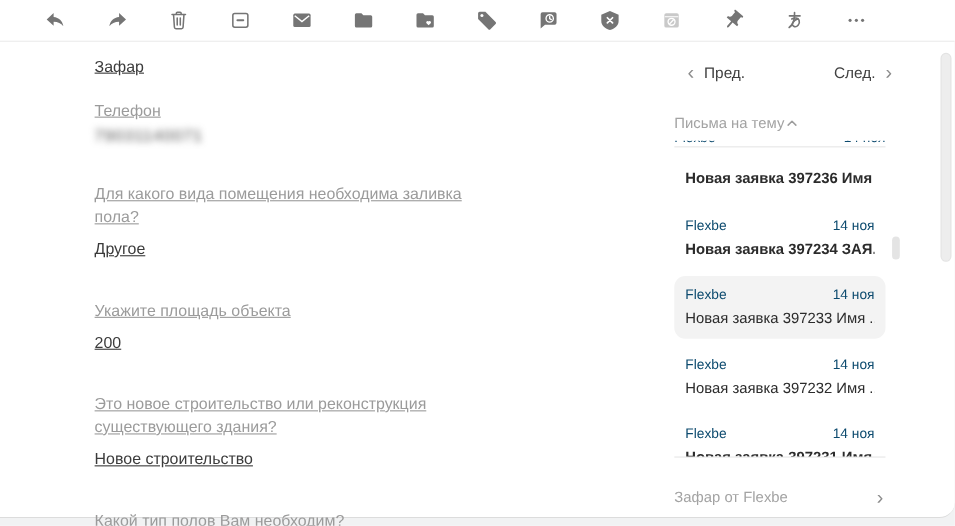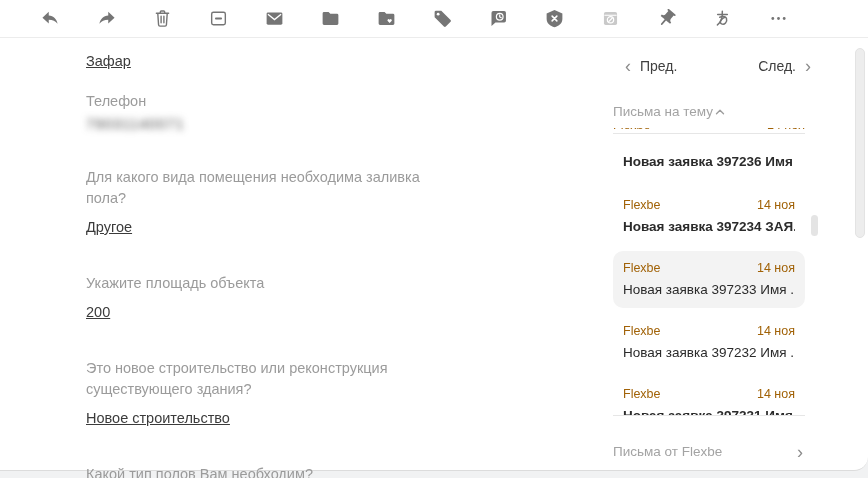--- a/index.html
+++ b/index.html
@@ -14,21 +14,21 @@
   .tb-btn { width:24px; height:24px; display:flex; align-items:center; justify-content:center;
             cursor:pointer; flex:0 0 auto; }
   .tb-btn svg { width:21px; height:21px; }
   .ic { fill:#757575; }
   .ic-stroke { stroke:#757575; fill:none; stroke-width:1.6; stroke-linecap:round; stroke-linejoin:round; }
   .tb-btn.disabled .ic { fill:#c9c9c9; }
   .translate-glyph { stroke:#757575; fill:none; stroke-width:1.7; stroke-linecap:round; }
 
   
   .content { padding:12px 0 0 86px; }
-  .field-label, .question { color:#9b9b9b; font-size:14.5px; line-height:21px; max-width:370px; }
+  .field-label, .question { color:#9b9b9b; font-size:14.5px; line-height:21px; max-width:370px;text-decoration:underline; }
   .answer, .name-value { color:#3b3b3b; font-size:14.5px; line-height:21px;text-decoration:underline; }
   .name-value { margin-top:1px; }
   .field-label { margin-top:19px; }
   .blurred-phone { margin-top:4px; width:max-content; font-size:14.5px; color:#4a4a4a;
                    letter-spacing:1px; filter:blur(3.6px); user-select:none; }
   .question { margin-top:35px; }
   .answer { margin-top:8px; }
 
   
   .sidebar { position:absolute; left:613px; top:38px; width:208px; }
@@ -44,21 +44,21 @@
               stroke-linecap:round; stroke-linejoin:round; }
 
   .strip-top { margin-top:9px; height:5px; overflow:hidden; width:192px; }
   .strip-top .sender-row { margin-top:-10px; }
   .email-list { width:192px; border-top:1px solid #e6e6e6; border-bottom:1px solid #e6e6e6; }
   .email-item { padding:10px 10px; margin-bottom:6px; border-radius:10px; cursor:pointer; }
   .email-item.first { padding:14px 10px 12px; }
   .email-item.last { padding:10px 10px 0; margin-bottom:0; }
   .email-item.selected { background:#f3f3f3; }
   .sender-row { display:flex; justify-content:space-between; align-items:baseline;
-                color:#a16207; font-size:12.5px; line-height:15px; }
+                color:#0c4a6e; font-size:12.5px; line-height:15px; }
   .subject { margin-top:5px; color:#2b2b2b; font-size:13.5px; line-height:17px;
              white-space:nowrap; overflow:hidden; }
   .email-item.unread .subject, .unread .subject { font-weight:bold; }
   .strip-clip { height:8px; overflow:hidden; margin-top:5px; }
   .strip-clip .subject { margin-top:0; }
   .footer-link { margin-top:28px; width:192px; display:flex; justify-content:space-between;
                  align-items:center; padding:0 2px 0 0; cursor:pointer;
                  color:#a3a3a3; font-size:13.5px; }
   .inner-thumb { position:absolute; left:198px; top:177px; width:7px; height:21px;
                  background:#e4e4e4; border-radius:4px; }
@@ -244,21 +244,21 @@
         <div class="strip-clip unread">
           <div class="subject">Новая заявка 397231 Имя</div>
         </div>
       </div>
 
     </div>
 
     <div class="inner-thumb"></div>
 
     <div class="footer-link">
-      <span>Письма от Flexbe</span>
+      <span>Зафар от Flexbe</span>
       <span class="nav-chevron">›</span>
     </div>
 
   </div>
 
   <div class="outer-scrollbar"></div>
 
 </div>
 
 </body></html>

